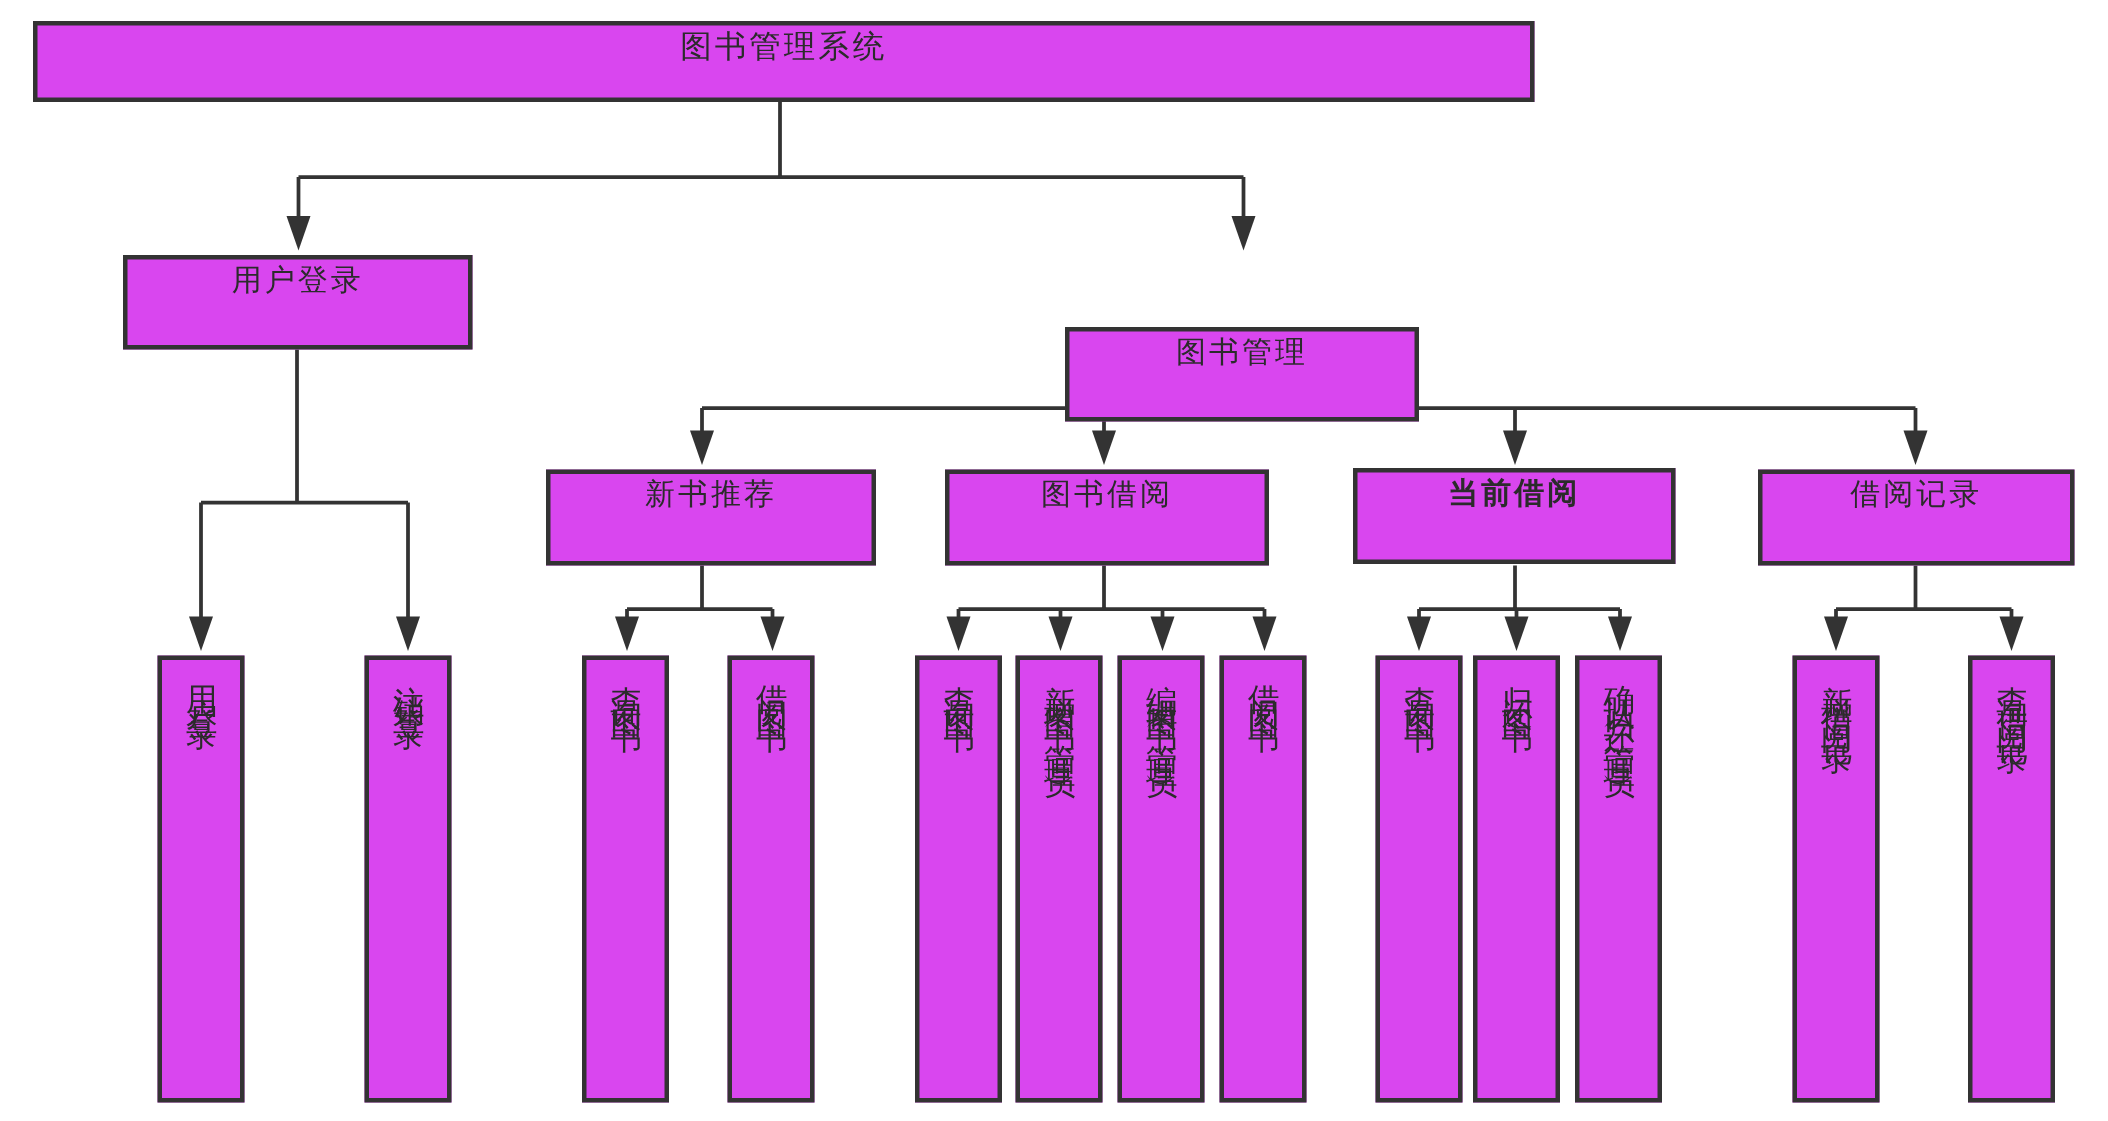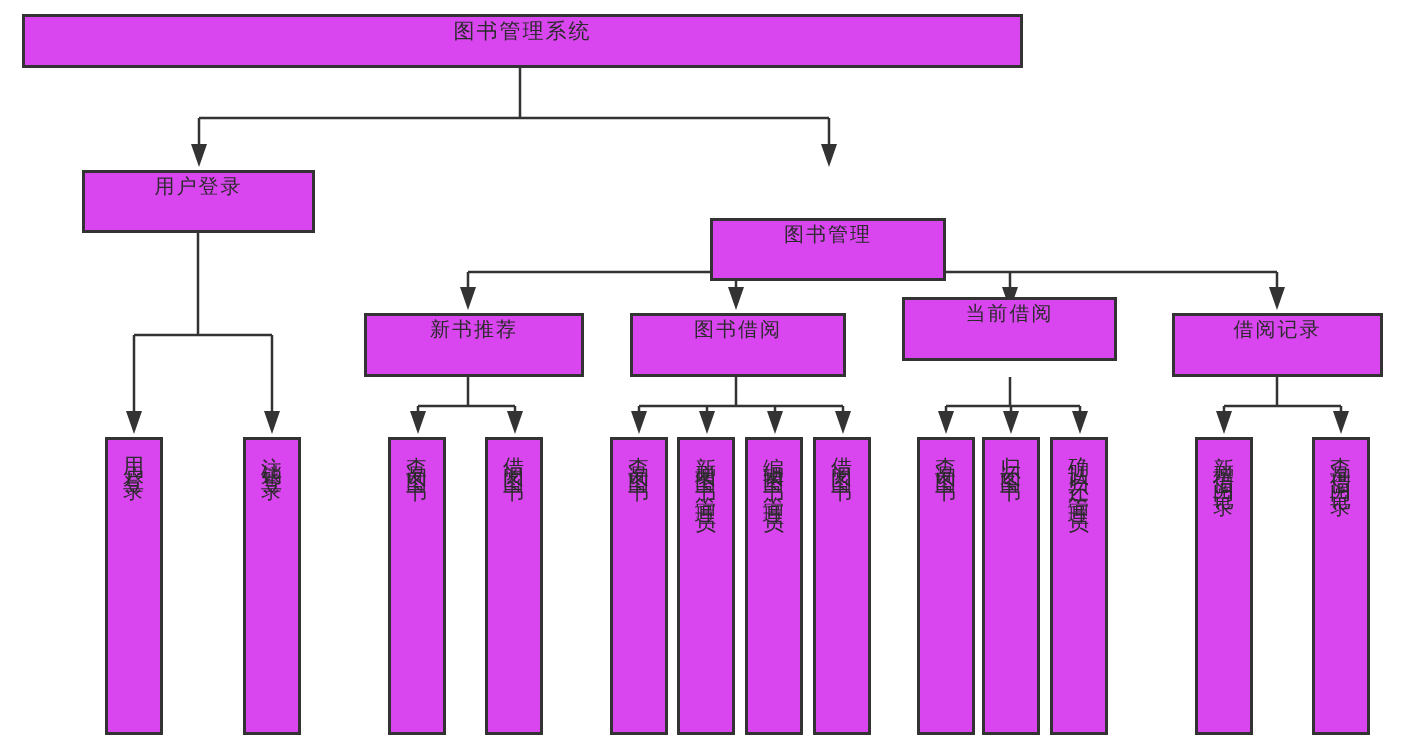--- a/index.html
+++ b/index.html
@@ -17,21 +17,21 @@
   .v-label{
     writing-mode:vertical-rl;text-orientation:mixed;
     font-size:21px;letter-spacing:8px;line-height:1.1;white-space:nowrap;color:#2b2b2b;
   }
   
   .n-root{left:22px;top:14px;width:1001px;height:54px;}
   .n-user-login{left:82px;top:170px;width:233px;height:63px;}
   .n-book-mgmt{left:710px;top:170px;width:236px;height:63px;margin-top:48px;}
   .n-new-book{left:364px;top:313px;width:220px;height:64px;}
   .n-book-borrow{left:630px;top:313px;width:216px;height:64px;}
-  .n-current-borrow{left:902px;top:297px;width:215px;height:64px;}
+  .n-current-borrow{left:902px;top:312px;width:215px;height:64px;font-weight:bold;}
   .n-borrow-records{left:1172px;top:313px;width:211px;height:64px;}
   .leaf{top:437px;width:58px;height:298px;}
   .n-leaf-login{left:105px;}
   .n-leaf-logout{left:243px;}
   .n-leaf-nb-query{left:388px;}
   .n-leaf-nb-borrow{left:485px;}
   .n-leaf-bb-query{left:610px;}
   .n-leaf-bb-add{left:677px;}
   .n-leaf-bb-edit{left:745px;}
   .n-leaf-bb-borrow{left:813px;}

